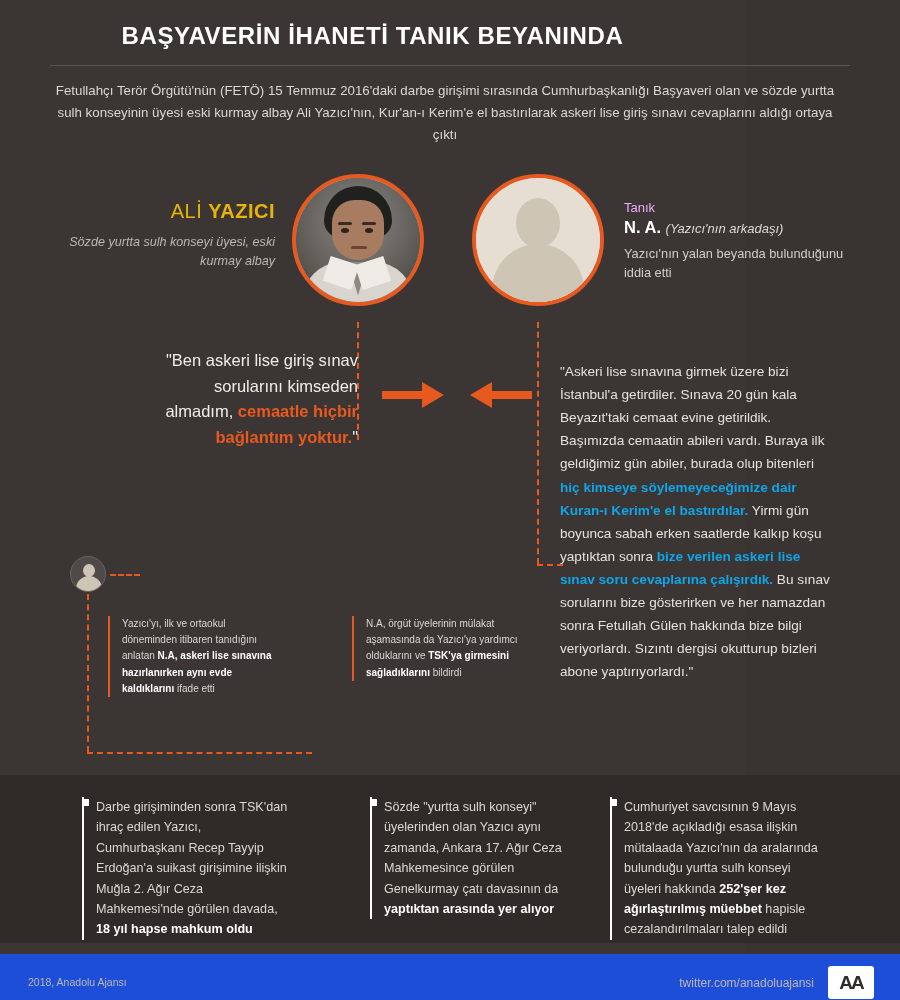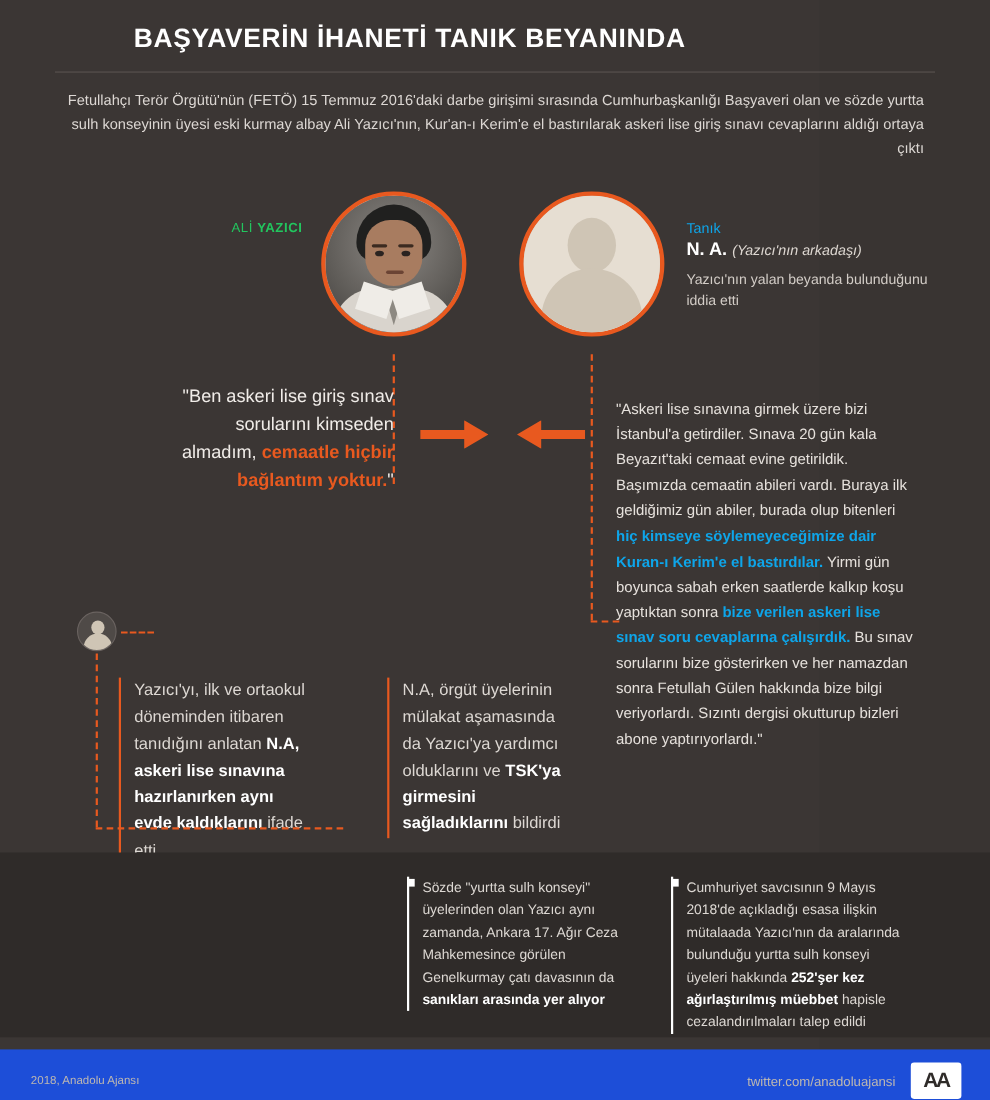--- a/index.html
+++ b/index.html
@@ -17,21 +17,21 @@
   .header { padding: 22px 50px 0 50px; text-align: center; }
   .title {
     font-size: 24px; font-weight: bold; letter-spacing: 0.6px;
     color: #ffffff; text-align: center; line-height: 1.2;
   }
   .title-rule {
     margin: 14px auto 0 auto; width: 800px; height: 1px; background: #5a5350;
   }
   .lede {
     margin: 14px auto 0 auto; width: 790px;
-    font-size: 13.3px; line-height: 1.65; color: #dcd7d3; text-align: right;
+    font-size: 13.3px; line-height: 1.65; color: #dcd7d3; text-align: center;
   }
 
   
   .people { position: relative; height: 175px; margin-top: 24px; }
 
   .avatar {
     position: absolute; width: 132px; height: 132px; border-radius: 50%;
     border: 4px solid #e8591f; overflow: hidden; background: #cfc6bd;
   }
   .avatar.left { left: 292px; top: 4px; }
@@ -53,28 +53,28 @@
   .photo .collarR { position:absolute; left:62px; top:82px; width:30px; height:26px; background:#efece7; transform: rotate(-18deg); }
 
   
   .silh { position: absolute; inset: 0; background: #e6ded2; }
   .silh .head { position:absolute; left:40px; top:20px; width:44px; height:50px; background:#cfc5b5; border-radius:50%; }
   .silh .body { position:absolute; left:16px; top:66px; width:92px; height:70px; background:#cfc5b5; border-radius:46px 46px 0 0; }
 
   .name-left {
     position: absolute; left: 60px; top: 30px; width: 215px; text-align: right;
   }
-  .name-left .n1 { font-size: 12px; color: #22c55e; letter-spacing: .5px; }
+  .name-left .n1 { font-size: 20px; color: #eab308; letter-spacing: .5px; }
   .name-left .n1 b { font-weight: bold; }
   .name-left .role {
     margin-top: 10px; font-size: 12.6px; font-style: italic; color: #bdb7b1; line-height: 1.5;
   }
 
   .name-right { position: absolute; left: 624px; top: 30px; width: 240px; }
-  .name-right .lbl { font-size: 13px; color: #0ea5e9; }
+  .name-right .lbl { font-size: 13px; color: #f0abfc; }
   .name-right .n2 { margin-top: 3px; font-size: 16.5px; color: #ffffff; font-weight: bold; }
   .name-right .n2 i { font-weight: normal; font-size: 13px; font-style: italic; color: #ded8d2; }
   .name-right .desc { margin-top: 7px; font-size: 12.8px; color: #d3cdc7; line-height: 1.5; }
 
   
   .quote-left {
     position: absolute; left: 148px; top: 348px; width: 210px;
     text-align: right; font-size: 16.5px; line-height: 1.55; color: #f0ece8;
   }
   .quote-left .hl { color: #e8591f; font-weight: bold; }
@@ -100,21 +100,21 @@
   
   .mid { position: absolute; top: 556px; left: 0; width: 900px; }
   .mini-avatar {
     position: absolute; left: 70px; top: 0; width: 36px; height: 36px; border-radius: 50%;
     background: #4f4a47; border: 1px solid #6a6360; overflow: hidden;
   }
   .mini-avatar .mh { position:absolute; left:12px; top:7px; width:12px; height:13px; background:#cfc5b5; border-radius:50%; }
   .mini-avatar .mb { position:absolute; left:5px; top:19px; width:26px; height:18px; background:#cfc5b5; border-radius:13px 13px 0 0; }
 
   .col-note {
-    position: absolute; font-size: 15px; line-height: 1.62; color: #ddd8d3;
+    position: absolute; font-size: 10px; line-height: 1.62; color: #ddd8d3;
     padding-left: 12px; border-left: 2px solid #e8591f;
   }
   .col-note b { color: #ffffff; }
   .col-note.c1 { left: 108px; top: 60px; width: 172px; }
   .col-note.c2 { left: 352px; top: 60px; width: 172px; }
 
   
   .band {
     position: absolute; left: 0; top: 775px; width: 900px; height: 168px;
     background: #2f2b29;
@@ -158,20 +158,21 @@
     <div class="lede">Fetullahçı Terör Örgütü'nün (FETÖ) 15 Temmuz 2016'daki darbe girişimi sırasında Cumhurbaşkanlığı Başyaveri olan ve sözde yurtta sulh konseyinin üyesi eski kurmay albay Ali Yazıcı'nın, Kur'an-ı Kerim'e el bastırılarak askeri lise giriş sınavı cevaplarını aldığı ortaya çıktı</div>
   </div>
 
   <div class="people">
 
     <div class="name-left">
       <div class="n1">
         <span>ALİ</span>
         <b>YAZICI</b>
       </div>
+      <div class="role">Sözde yurtta sulh konseyi üyesi, eski kurmay albay</div>
     </div>
 
     <div class="avatar left">
       <div class="photo">
         <div class="bg"></div>
         <div class="hair"></div>
         <div class="face"></div>
         <div class="brow l"></div>
           <div class="brow r"></div>
         <div class="eye l"></div>
@@ -237,22 +238,25 @@
     <div class="col-note c2">
       <span>N.A, örgüt üyelerinin mülakat aşamasında da Yazıcı'ya yardımcı olduklarını ve </span><b>TSK'ya girmesini sağladıklarını</b><span> bildirdi</span>
     </div>
   </div>
 
   <div class="dash-h" style="left:110px; top:574px; width:30px;"></div>
   <div class="dash-v" style="left:87px; top:594px; height:158px;"></div>
   <div class="dash-h" style="left:87px; top:752px; width:225px;"></div>
 
   <div class="band">
+    <div class="band-col b1">
+      <span>Darbe girişiminden sonra TSK'dan ihraç edilen Yazıcı, Cumhurbaşkanı Recep Tayyip Erdoğan'a suikast girişimine ilişkin Muğla 2. Ağır Ceza Mahkemesi'nde görülen davada, </span><b>18 yıl hapse mahkum oldu</b><span></span>
+    </div>
     <div class="band-col b2">
-      <span>Sözde "yurtta sulh konseyi" üyelerinden olan Yazıcı aynı zamanda, Ankara 17. Ağır Ceza Mahkemesince görülen Genelkurmay çatı davasının da </span><b>sanıkları arasında yer alıyor</b><span></span>
+      <span>Sözde "yurtta sulh konseyi" üyelerinden olan Yazıcı aynı zamanda, Ankara 17. Ağır Ceza Mahkemesince görülen Genelkurmay çatı davasının da </span><b>yaptıktan arasında yer alıyor</b><span></span>
     </div>
     <div class="band-col b3">
       <span>Cumhuriyet savcısının 9 Mayıs 2018'de açıkladığı esasa ilişkin mütalaada Yazıcı'nın da aralarında bulunduğu yurtta sulh konseyi üyeleri hakkında </span><b>252'şer kez ağırlaştırılmış müebbet</b><span> hapisle cezalandırılmaları talep edildi</span>
     </div>
   </div>
 
   <div class="footer">
     <div class="credit">2018, Anadolu Ajansı</div>
     <div class="twitter">twitter.com/anadoluajansi</div>
     <div class="logo">

